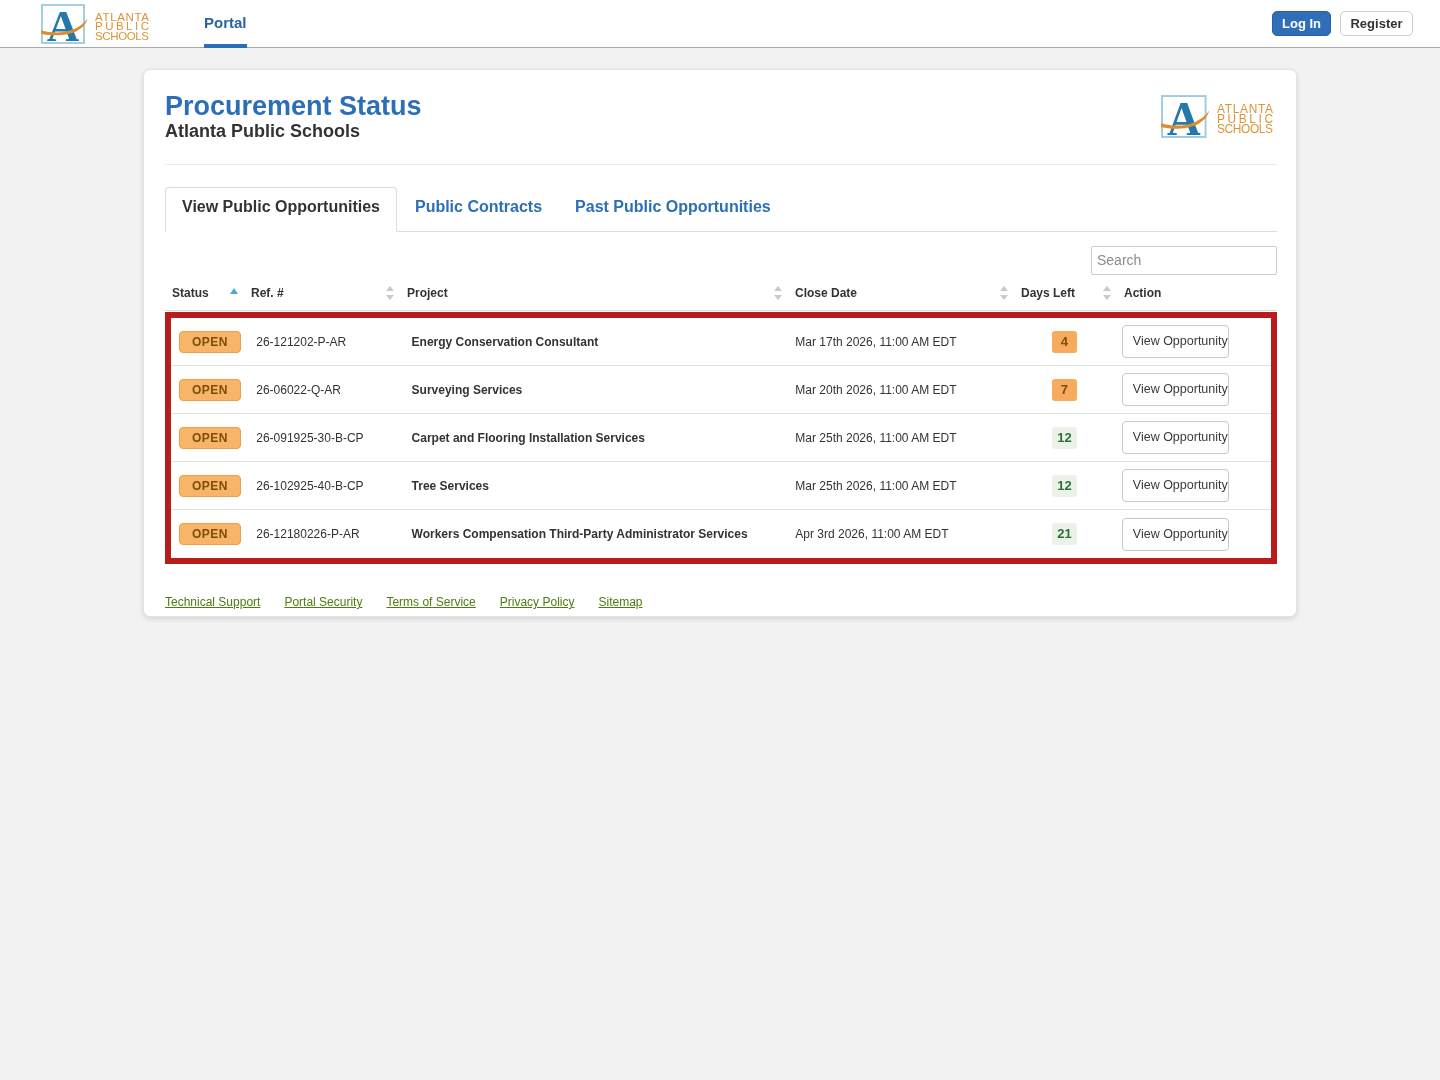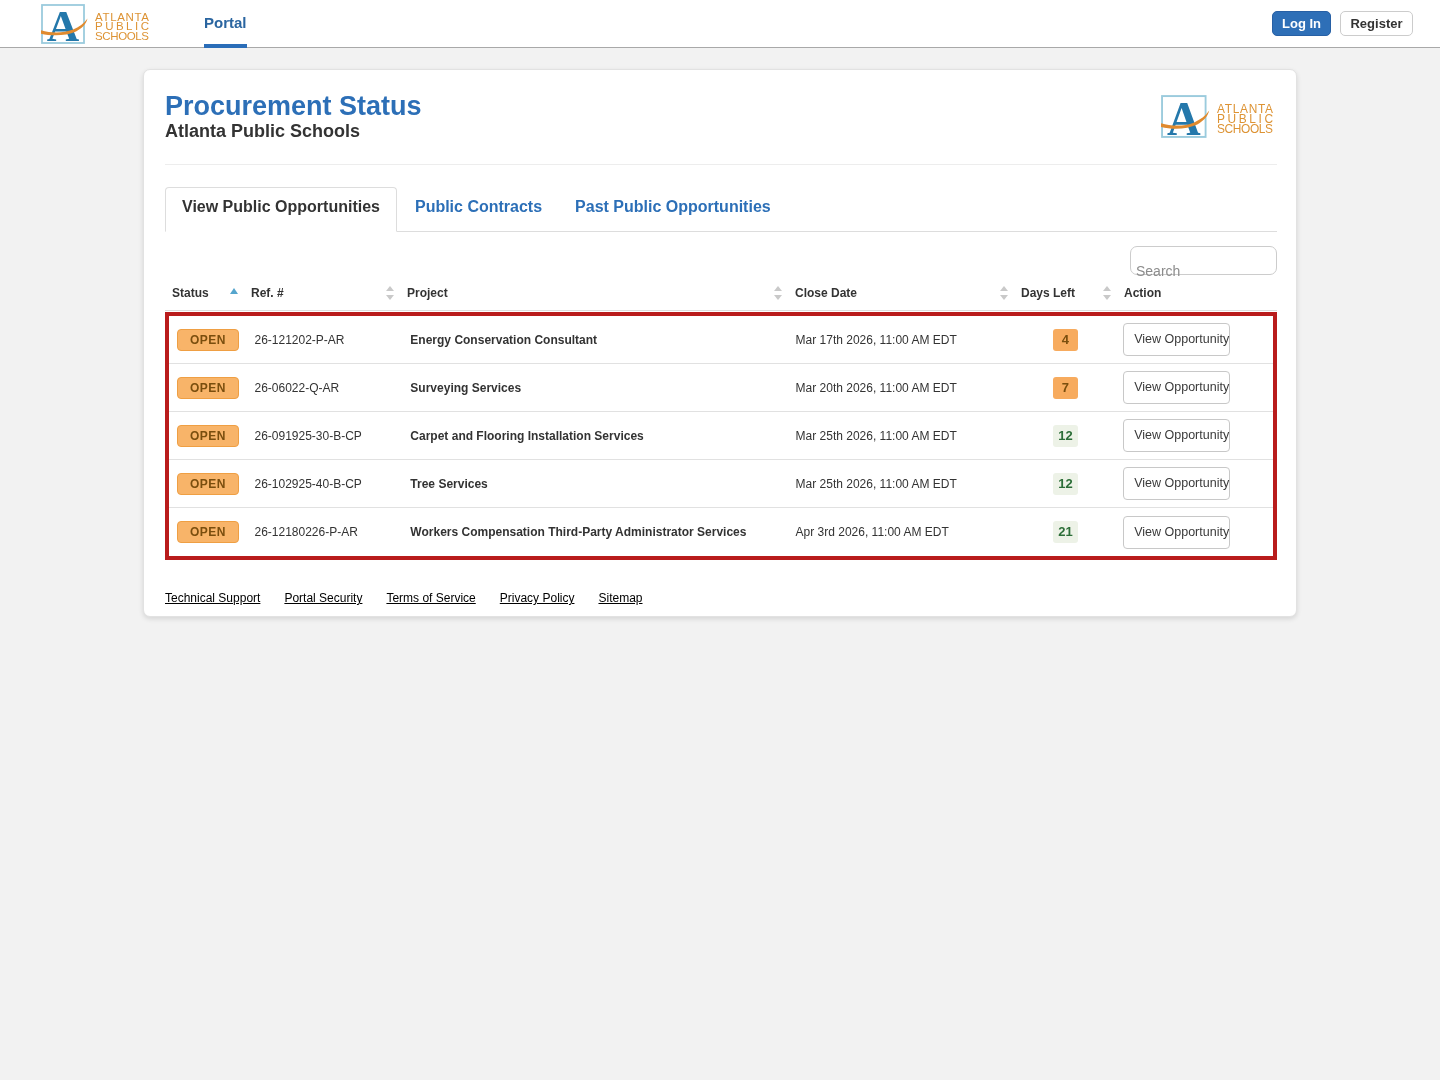--- a/index.html
+++ b/index.html
@@ -66,41 +66,41 @@
 }
 .tab.active {
   color:#333;
   background:#fff;
   border-color:#ddd #ddd #fff;
 }
 .tab + .tab { margin-left:1px; }
 .tab:last-child { margin-left:-1px; }
 .searchrow { display:flex; justify-content:flex-end; margin-top:14px; }
 .search {
-  width:147px; height:29px;
-  border:1px solid #ccc; border-radius:7px;
+  width:186px; height:29px;
+  border:1px solid #ccc; border-radius:2px;
   font-size:14px;
-  padding:11px 5px; line-height:26px; color:#8c8c8c;
+  padding:0 5px; line-height:26px; color:#8c8c8c;
 }
 .thead { display:flex; position:relative; border-bottom:1px solid #ddd; margin-top:3px; }
 .th {
   position:relative;
   font-size:12px; font-weight:bold; color:#333;
   padding:8px 18px 9px 7px;
   line-height:15px;
 }
 .c1 { width:79px; } .c2 { width:156px; } .c3 { width:388px; }
 .c4 { width:226px; } .c5 { width:103px; } .c6 { width:160px; }
 .sort { position:absolute; right:6px; top:8px; width:8px; height:15px; }
 .sort i { display:block; width:0; height:0; border-left:4px solid transparent; border-right:4px solid transparent; }
 .sort .up { border-bottom:5px solid #c9c9c9; margin-bottom:4px; }
 .sort .dn { border-top:5px solid #c9c9c9; }
 .sort-active { position:absolute; right:6px; top:10px; width:0; height:0;
   border-left:4px solid transparent; border-right:4px solid transparent; border-bottom:6px solid #55a5cd; }
-.tbody { border:4px solid #b91c1c; margin-top:1px; }
+.tbody { border:6px solid #b91c1c; margin-top:1px; }
 .row { display:flex; align-items:center; height:48px; border-bottom:1px solid #e1e1e1; }
 .row:last-child { border-bottom:none; }
 .td { padding-left:7px; font-size:12px; color:#333; }
 .td.c3, .td.c4 { padding-left:8px; }
 .badge-open {
   display:inline-block; margin-left:1px;
   width:62px; height:22px; line-height:20px;
   background:#f8b469; border:1px solid #ef9f43; border-radius:4px;
   color:#7a4e0e; font-size:12px; font-weight:bold; text-align:center;
   letter-spacing:0.5px;
@@ -114,21 +114,21 @@
 }
 .days-o { background:#f7ab5e; color:#7a4e0e; }
 .days-g { background:#edf2e7; color:#2c6e38; }
 .viewbtn {
   display:inline-block; margin-left:9px;
   width:107px; height:33px; line-height:30px;
   background:#fff; border:1px solid #c8c8c8; border-radius:4px;
   font-size:12.5px; color:#3a3a3a; text-align:right;
 }
 .footer { margin-top:31px; font-size:12px; }
-.footer a { color:#000000; text-decoration:underline; margin-right:24px; }
+.footer a { color:#4d7c0f; text-decoration:underline; margin-right:24px; }
 </style>
 </head>
 <body>
 <div class="navbar">
   <div class="logo"><svg width="108" height="40" viewBox="0 0 108 40">
     <rect x="1" y="1" width="42" height="38" fill="#fff" stroke="#9bcbdd" stroke-width="1.8"></rect>
     <text x="22" y="37" text-anchor="middle" font-family="Liberation Serif" font-weight="bold" font-size="45" fill="#2478ab">A</text>
     <path d="M -5 24.5 C 6 28.8, 20 30.2, 32 25.5 C 38 23, 43 19.5, 46.5 14.5 C 45 20.5, 40.5 24.5, 35 27.5 C 23 33, 5 32, -5 28.2 Z" fill="#e08a2e"></path>
     <text x="54" y="16.5" textLength="54" lengthAdjust="spacing" font-family="Liberation Sans" font-size="11.5" fill="#dd9334">ATLANTA</text>
     <text x="54" y="26.2" textLength="54" lengthAdjust="spacing" font-family="Liberation Sans" font-size="11.5" fill="#dd9334">PUBLIC</text>

